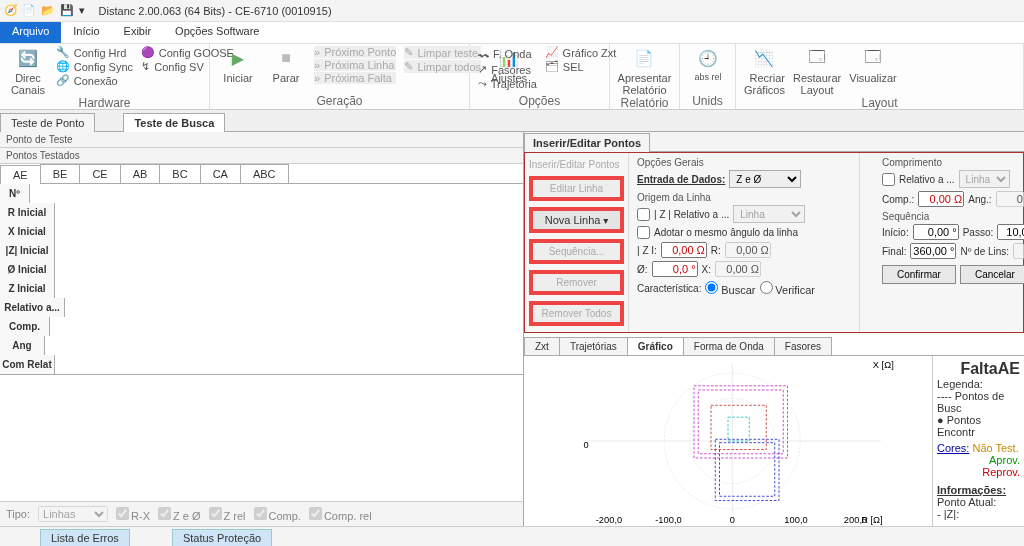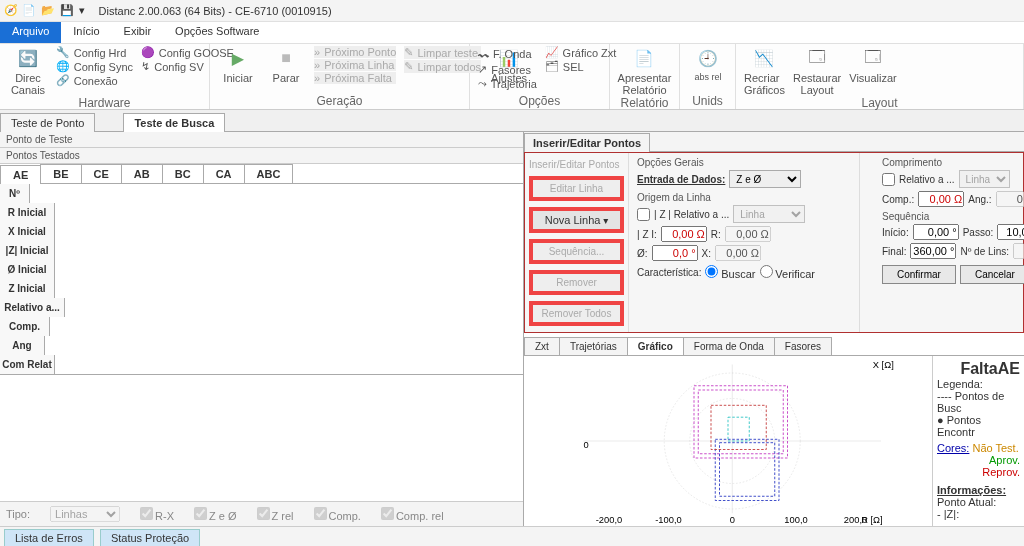--- a/index.html
+++ b/index.html
@@ -19,30 +19,30 @@
 .rbtn-col { display: flex; flex-direction: column; gap: 1px; }
 .rlink { color: #555; cursor: pointer; white-space: nowrap; display: flex; align-items: center; gap: 4px; }
 .rlink.dis { color: #bbb; }
 .sub-tabs { height: 22px; display: flex; align-items: flex-end; border-bottom: 1px solid #aaa; background: #f0f0f0; padding-top: 2px; gap: 28px; }
 .sub-tabs .st { padding: 3px 10px; border: 1px solid #aaa; border-bottom: none; background: #f5f5f5; cursor: pointer; position: relative; top: 1px; }
 .sub-tabs .st.active { background: #fff; font-weight: bold; }
 .workarea { display: flex; height: 394px; }
 .left-pane { width: 524px; border-right: 1px solid #aaa; display: flex; flex-direction: column; }
 .right-pane { flex: 1; display: flex; flex-direction: column; }
 .pane-hdr { background: #f4f4f4; padding: 2px 6px; border-bottom: 1px solid #ccc; font-size: 10px; color: #555; }
-.fault-tabs { display: flex; border-bottom: 1px solid #aaa; background: #fff; font-weight: bold; }
+.fault-tabs { display: flex; border-bottom: 1px solid #aaa; background: #fff; }
 .fault-tabs .ft { padding: 3px 12px; border: 1px solid #aaa; border-bottom: none; cursor: pointer; margin-right: -1px; }
 .fault-tabs .ft.active { background: #fff; position: relative; top: 1px; }
 .grid-hdr { display: flex; border-bottom: 1px solid #aaa; flex-direction: column; }
 .grid-hdr div { border-right: 1px solid #aaa; padding: 4px 2px; text-align: center; font-weight: bold; font-size: 10px; background: #f8f8f8; }
 .grid-body { flex: 1; background: #fff; }
-.bottom-filter { padding: 4px 6px; background: #f4f4f4; border-top: 1px solid #ccc; display: flex; gap: 20px; align-items: center; color: #888; }
+.bottom-filter { padding: 4px 6px; background: #f4f4f4; border-top: 1px solid #ccc; display: flex; gap: 8px; align-items: center; color: #888; }
 .bottom-filter input[type=checkbox] { margin-right: 2px; }
 .prot-tabs { display: flex; gap: 6px; padding: 2px 4px; background: #f4f4f4; border-top: 1px solid #ccc; }
-.prot-tabs .ptab { background: #cfe5f7; padding: 2px 10px; border: 1px solid #9cc; cursor: pointer; }
+.prot-tabs .ptab { background: #cfe5f7; padding: 2px 10px; border: 1px solid #9cc; cursor: pointer; margin-left: 36px; }
 
 .rtop-tab { background: #f4f4f4; border-bottom: 1px solid #aaa; padding: 3px 8px; font-weight: bold; width: fit-content; border: 1px solid #aaa; border-bottom: none; position: relative; top: 1px; }
 .edit-area { display: flex; border: 1px solid #b03030; background: #f6f6f6; }
 .edit-left { width: 104px; padding: 6px 4px; display: flex; flex-direction: column; gap: 6px; border-right: 1px solid #ddd; }
 .edit-left .btn, .edit-right .btn { background: #e4e4e4; border: 4px solid #ef4444; padding: 3px 4px; text-align: center; cursor: pointer; font-size: 10px; }
 .edit-left .btn.dis, .rlink.dis { color: #aaa; background: #eee; }
 .edit-mid { flex: 1; padding: 4px 8px; }
 .edit-right { width: 164px; padding: 4px 22px; border-left: 1px solid #ddd; }
 .fgroup { margin-bottom: 4px; }
 .fgroup .title { font-size: 10px; color: #555; margin-bottom: 2px; }
@@ -180,21 +180,21 @@
           <span style="font-size:9px">abs rel</span>
         </div>
       </div>
     <div class="rg-label">Unids</div>
   </div>
 
   <div class="ribbon-group" style="flex:1">
     <div class="rg-body">
       <div class="rbtn">
           <span class="ic">📉</span>
-          <span style="white-space:pre;text-align:left">Recriar
+          <span style="white-space:pre;text-align:right">Recriar
 Gráficos</span>
         </div>
       <div class="rbtn">
           <span class="ic">🗔</span>
           <span style="white-space:pre;text-align:center">Restaurar
 Layout</span>
         </div>
       <div class="rbtn">
           <span class="ic">🗔</span>
           <span>Visualizar</span>
@@ -267,20 +267,24 @@
               <label style="font-weight:bold;text-decoration:underline">Entrada de Dados:</label>
             <select class="wide"><option>Z e Ø</option></select>
             </div>
         </div>
         <div class="fgroup">
             <div class="title">Origem da Linha</div>
           <div class="row">
               <input type="checkbox" style="">
               <label>| Z | Relativo a ...</label>
             <select class="wide" disabled=""><option>Linha</option></select>
+            </div>
+          <div class="row">
+              <input type="checkbox" style="">
+              <label>Adotar o mesmo ângulo da linha</label>
             </div>
           <div class="row">
               <label>| Z I:</label>
               <input class="num red" value="0,00 Ω" style="">
             <label>R:</label>
               <input class="num" disabled="" value="0,00 Ω" style="">
             </div>
           <div class="row">
               <label>Ø:</label>
               <input class="num red" value="0,0 °" style="">

